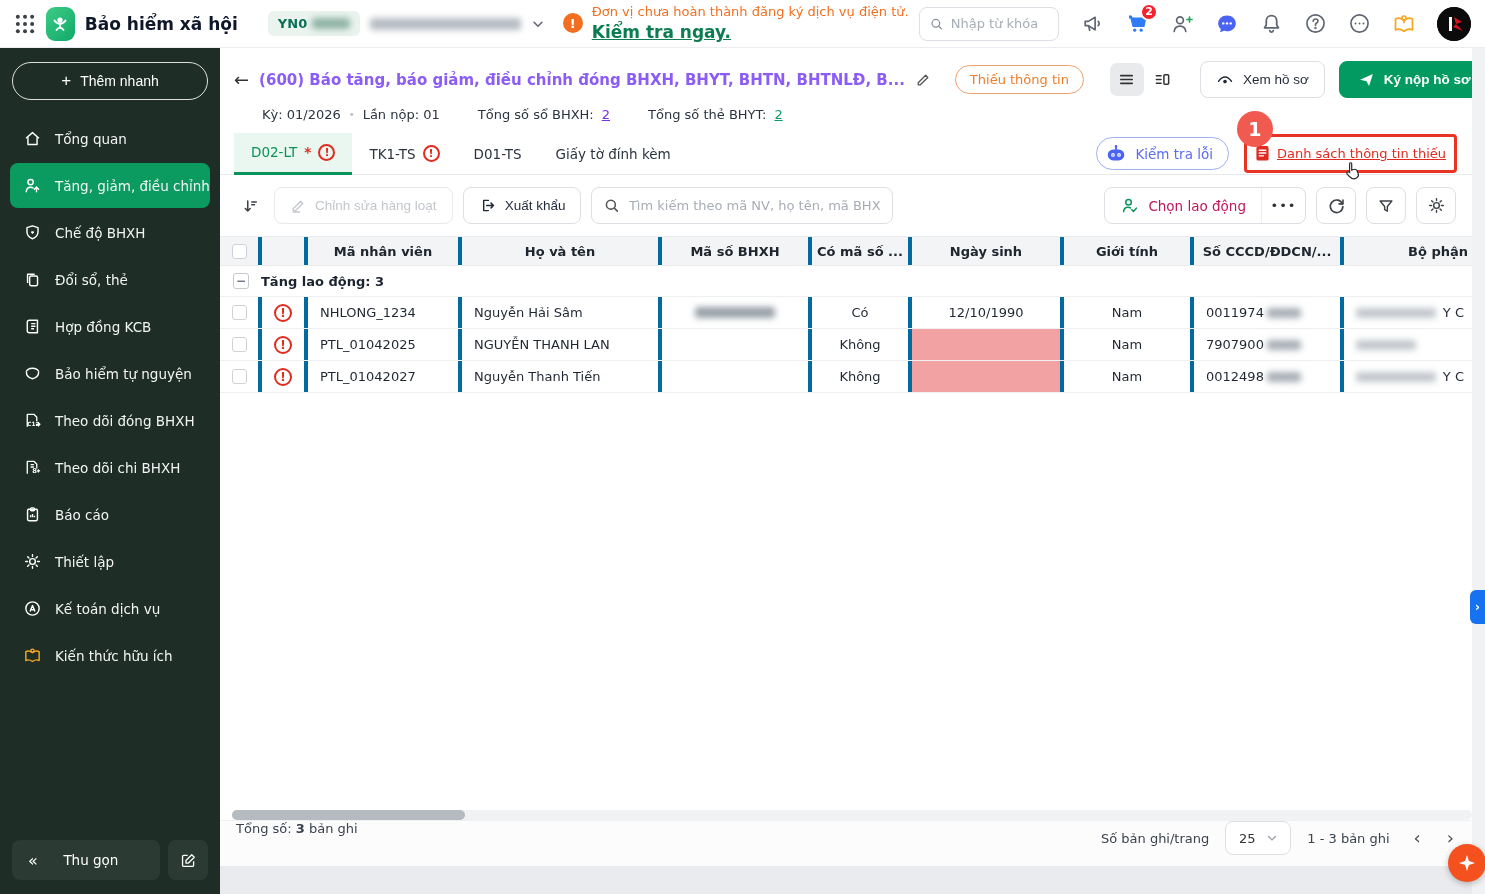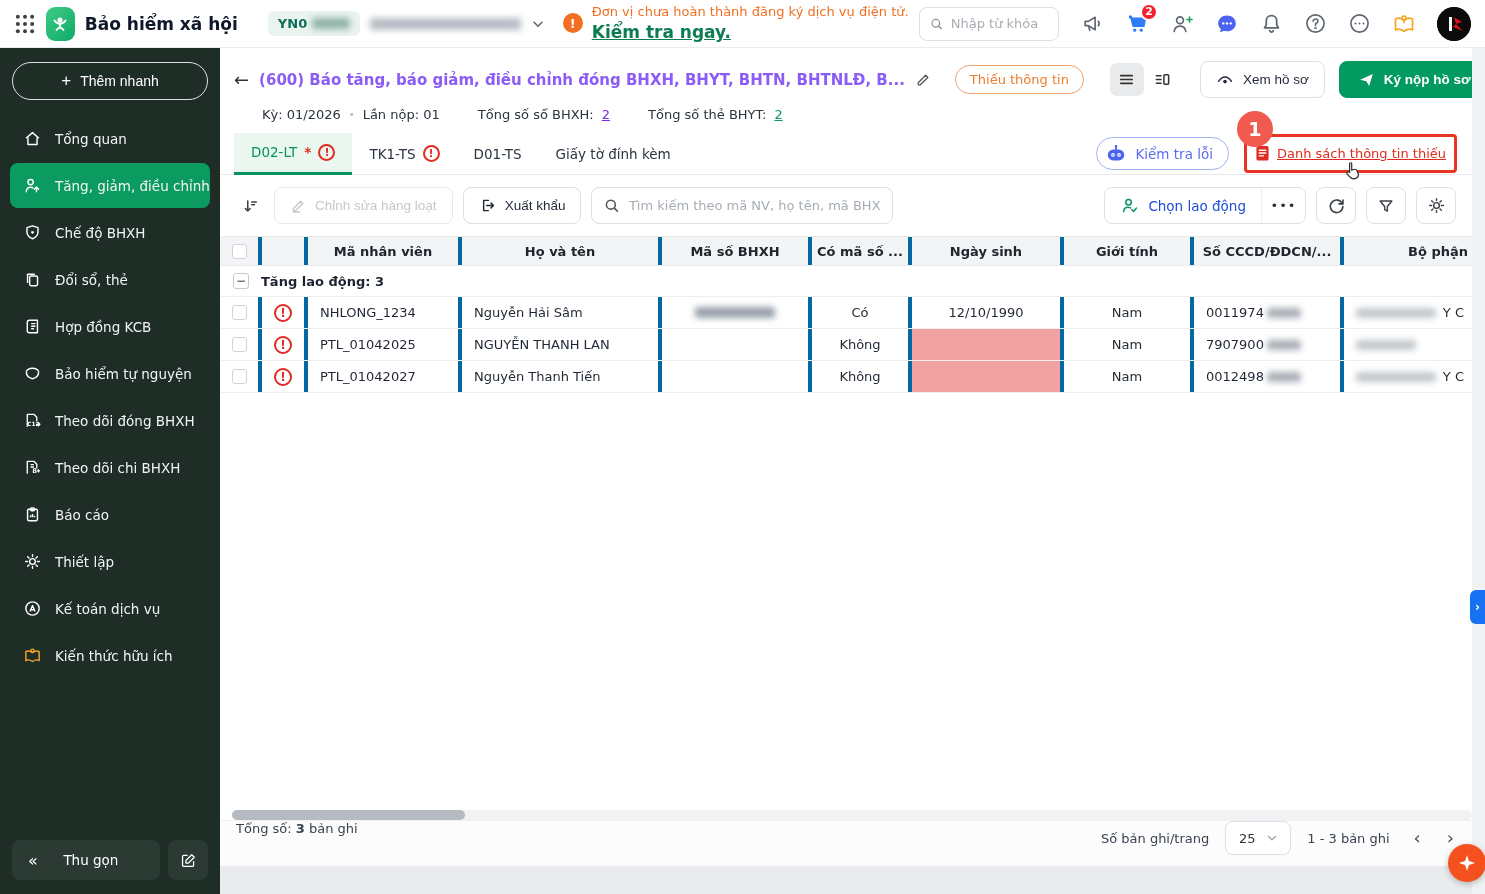--- a/index.html
+++ b/index.html
@@ -80,21 +80,21 @@
   
   .toolbar { display:flex; align-items:center; gap:10px; padding:12px 16px 12px 16px; }
   .icon-only { width:28px; display:flex; justify-content:center; cursor:pointer; color:#3c4248; }
   .btn.disabled { color:#c3c7cc; border-color:#e7e9ec; cursor:default; }
   .btn.disabled svg { color:#c3c7cc; }
   .search2 { width:302px; height:37px; border:1px solid #dcdfe3; border-radius:8px; display:flex; align-items:center; gap:9px; padding:0 12px; background:#fff; }
   .search2 input { border:none; outline:none; width:100%; font:inherit; font-size:13px; }
   .search2 input::placeholder { color:#a7adb5; }
   .toolbar-right { margin-left:auto; display:flex; gap:10px; align-items:center; }
   .sel-group { display:flex; border:1px solid #dcdfe3; border-radius:8px; overflow:hidden; height:37px; background:#fff; }
-  .sel-emp { display:flex; gap:9px; align-items:center; padding:0 15px; color:#1d4ed8; font-weight:500; font-size:13.5px; cursor:pointer; }
+  .sel-emp { display:flex; gap:9px; align-items:center; padding:0 15px; color:#be185d; font-weight:500; font-size:13.5px; cursor:pointer; }
   .grp-more { width:44px; display:flex; align-items:center; justify-content:center; border-left:1px solid #eceef0; cursor:pointer; letter-spacing:1px; color:#333; }
   .sq-btn { width:40px; height:37px; border:1px solid #dcdfe3; border-radius:8px; background:#fff; display:flex; align-items:center; justify-content:center; cursor:pointer; color:#3c4248; }
 
   
   .thead { display:flex; background:#f3f4f6; border-top:1px solid #e9ebee; border-bottom:1px solid #e9ebee; height:30px; font-weight:600; color:#20262e; }
   .th,.td { display:flex; align-items:center; justify-content:center; border-right:4px solid #0369a1; padding:0 8px; overflow:hidden; white-space:nowrap; }
   .c1{width:42px;min-width:42px;} .c2{width:46px;min-width:46px;} .c3{width:154px;min-width:154px;} .c4{width:200px;min-width:200px;}
   .c5{width:150px;min-width:150px;} .c6{width:100px;min-width:100px;} .c7{width:152px;min-width:152px;} .c8{width:130px;min-width:130px;}
   .c9{width:150px;min-width:150px;} .c10{flex:1;min-width:0;}
   .ta-l { justify-content:flex-start; padding-left:12px; }

